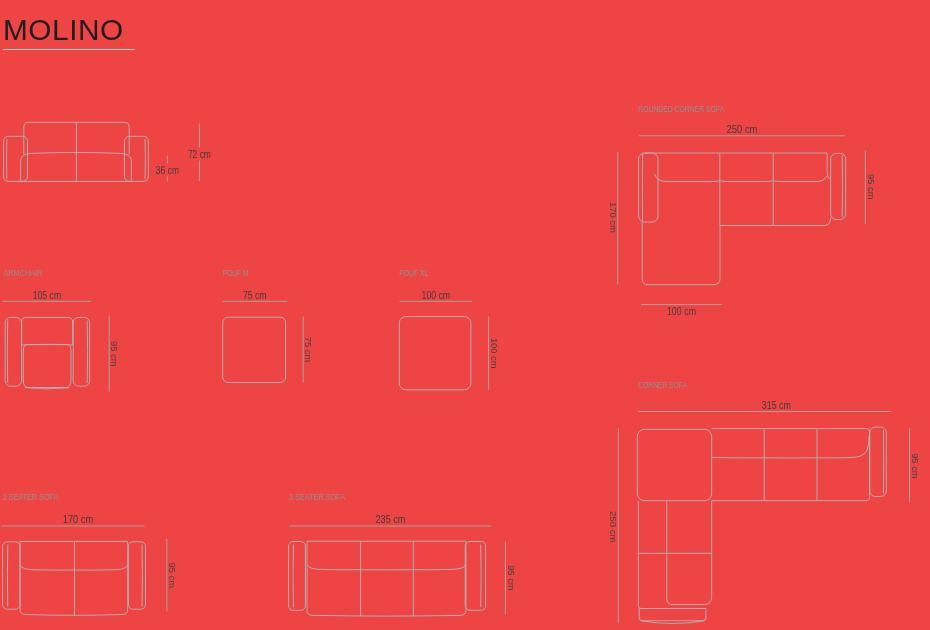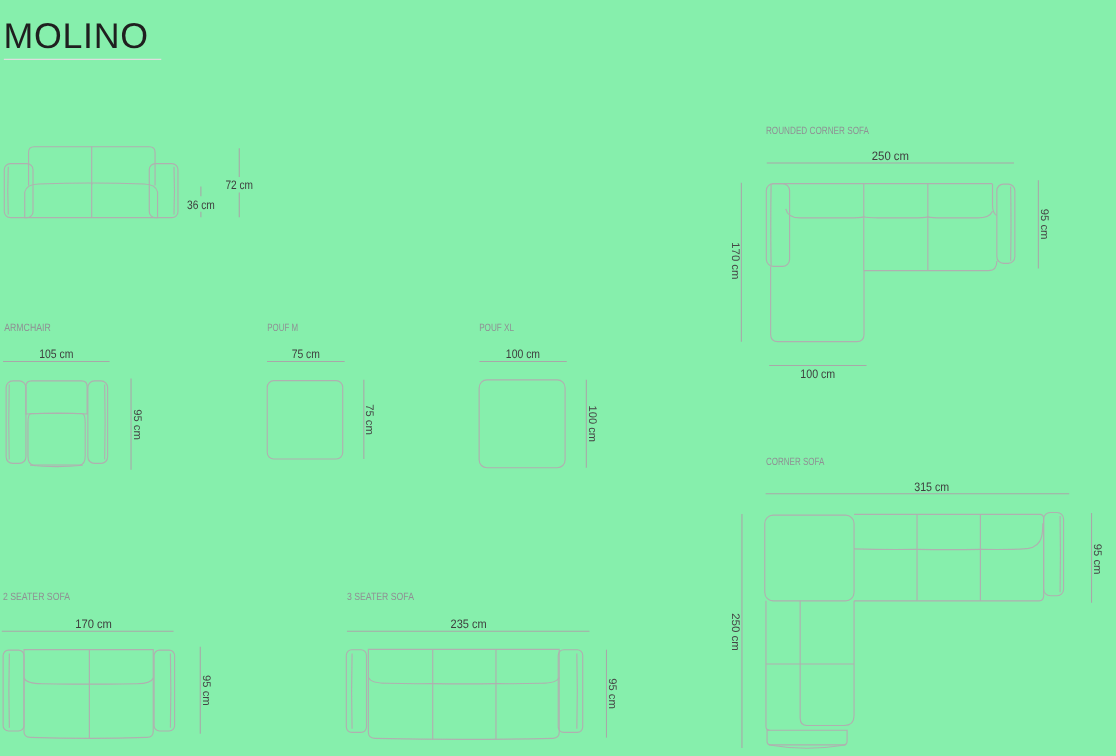--- a/index.html
+++ b/index.html
@@ -1,16 +1,16 @@
 <!DOCTYPE html>
 <html><head>
 <meta charset="utf-8">
 <style>
   html,body{margin:0;padding:0;background:#ffffff;}
-  #page{position:relative;width:930px;height:630px;background:#86efac;overflow:hidden;
+  #page{position:relative;width:930px;height:630px;background:#ef4444;overflow:hidden;
         font-family:"Liberation Sans", sans-serif;}
   svg{position:absolute;left:0;top:0;}
   .furn{fill:none;stroke:#b0b0b0;stroke-width:0.95;}
   .dim{fill:none;stroke:#a8a8a8;stroke-width:0.9;}
   .dtxt{fill:#3e3e3e;font-size:10.2px;font-family:"Liberation Sans",sans-serif;}
   .rtxt{fill:#454545;font-size:9.2px;font-family:"Liberation Sans",sans-serif;}
   .lbl{fill:#8f9094;font-size:8.8px;font-family:"Liberation Sans",sans-serif;}
 </style>
 </head>
 <body>

